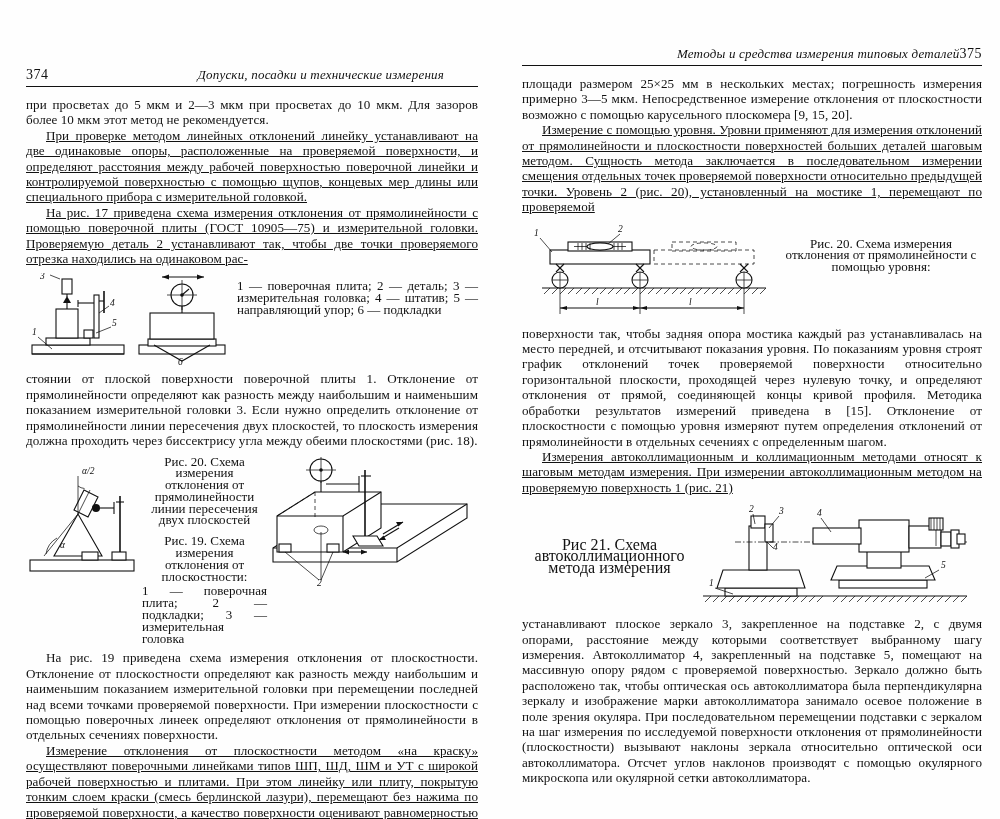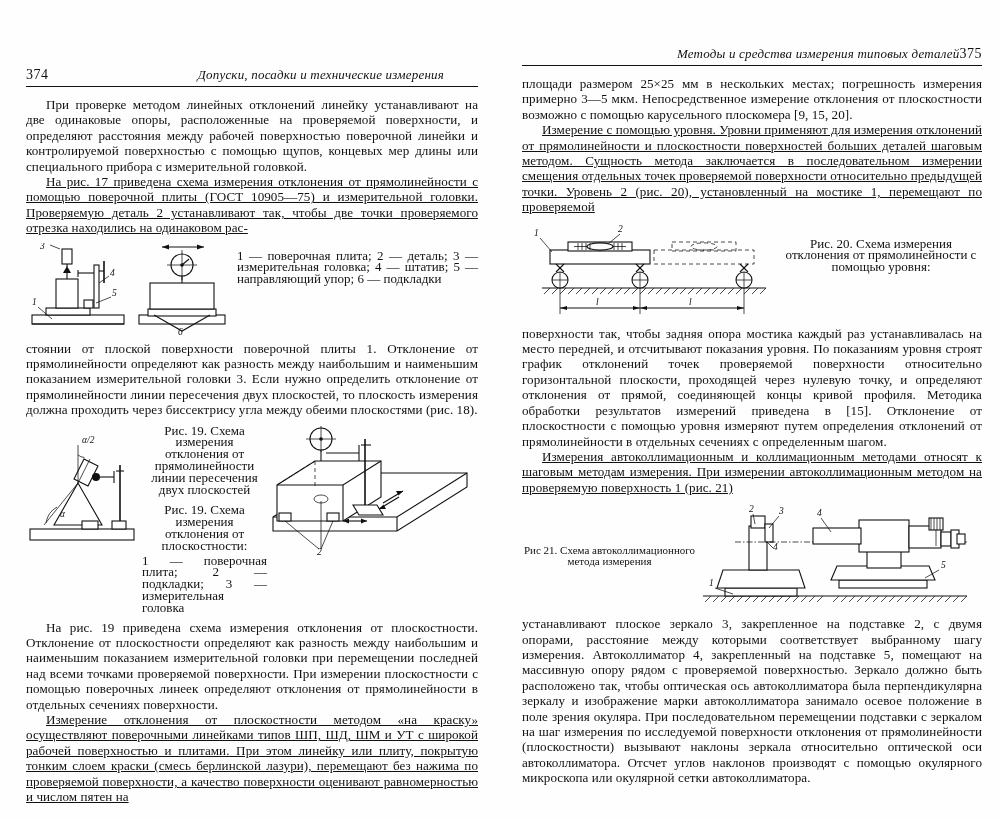--- a/index.html
+++ b/index.html
@@ -70,21 +70,21 @@
   .fig1819{display:flex;align-items:flex-start;gap:4px;}
   .fig1819 .artA{flex:0 0 112px;}
   .fig1819 .capcol{flex:0 0 125px;font-size:10.4px;line-height:11.6px;}
   .fig1819 .artB{flex:1;}
 
   .fig20{display:flex;align-items:flex-start;gap:8px;}
   .fig20 .art{flex:0 0 250px;}
   .fig20 .cap{flex:1;padding-top:16px;}
 
   .fig21{display:flex;align-items:center;gap:4px;}
-  .fig21 .cap{flex:0 0 175px;font-size:11px;line-height:11.6px;}
+  .fig21 .cap{flex:0 0 175px;font-size:16px;line-height:11.6px;}
   .fig21 .art{flex:1;}
 
   svg{display:block;}
   .ln{fill:none;stroke:#111;stroke-width:1.1;}
   .ln2{fill:none;stroke:#111;stroke-width:1.6;}
   .thin{fill:none;stroke:#111;stroke-width:.75;}
   .fillw{fill:#fff;stroke:#111;stroke-width:1.1;}
   .fillk{fill:#111;stroke:none;}
   .dash{fill:none;stroke:#111;stroke-width:.75;stroke-dasharray:6 2 1.5 2;}
   .dash2{fill:none;stroke:#111;stroke-width:.75;stroke-dasharray:4 3;}
@@ -96,20 +96,21 @@
 <div class="spread">
 
   <div class="page page-left">
 
     <div class="runhead">
       <div class="folio">374</div>
       <div class="title">Допуски, посадки и технические измерения</div>
     </div>
     <div class="rule"></div>
 
+    <p class="tx">при просветах до 5 мкм и 2—3 мкм при просветах до 10 мкм. Для зазоров более 10 мкм этот метод не рекомендуется.</p>
     <p class="tx ind">При проверке методом линейных отклонений линейку устанавливают на две одинаковые опоры, расположенные на проверяемой поверхности, и определяют расстояния между рабочей поверхностью поверочной линейки и контролируемой поверхностью с помощью щупов, концевых мер длины или специального прибора с измерительной головкой.</p>
     <p class="tx ind">На рис. 17 приведена схема измерения отклонения от прямолинейности с помощью поверочной плиты (ГОСТ 10905—75) и измерительной головки. Проверяемую деталь 2 устанавливают так, чтобы две точки проверяемого отрезка находились на одинаковом рас-</p>
 
     <div class="figblock fig17">
       <div class="art">
         <svg width="205" height="92" viewBox="0 0 205 92">
 
           <rect class="fillw" x="6" y="72" width="92" height="9"></rect>
           <path class="ln" d="M6 81 L98 81"></path>
 
@@ -191,21 +192,21 @@
           <path class="ln" d="M74 52 L88 52"></path>
           <path class="ln" d="M88 46 L88 58"></path>
           <path class="ln2" d="M94 40 L94 104"></path>
           <path class="ln" d="M90 46 L98 46"></path>
           <rect class="fillw" x="86" y="96" width="14" height="8"></rect>
         </svg>
       </div>
 
       <div class="capcol">
         <div class="cap">
-          <span>Рис. 19. Схема измерения отклонения от прямолинейности линии пересечения двух плоскостей</span>
+          <span>Рис. 20. Схема измерения отклонения от прямолинейности линии пересечения двух плоскостей</span>
         </div>
         <div class="cap" style="margin-top:9px;">
           <span>Рис. 19. Схема измерения отклонения от плоскостности:</span>
           <span class="legend">1 — поверочная плита; 2 — подкладки; 3 — измерительная головка</span>
         </div>
       </div>
 
       <div class="artB">
         <svg width="200" height="130" viewBox="0 0 200 130">
 

